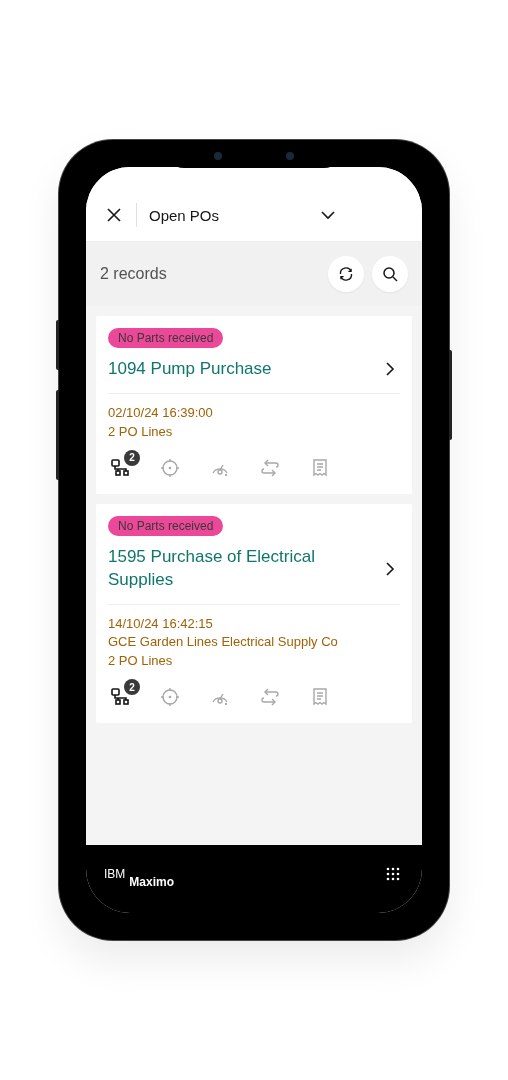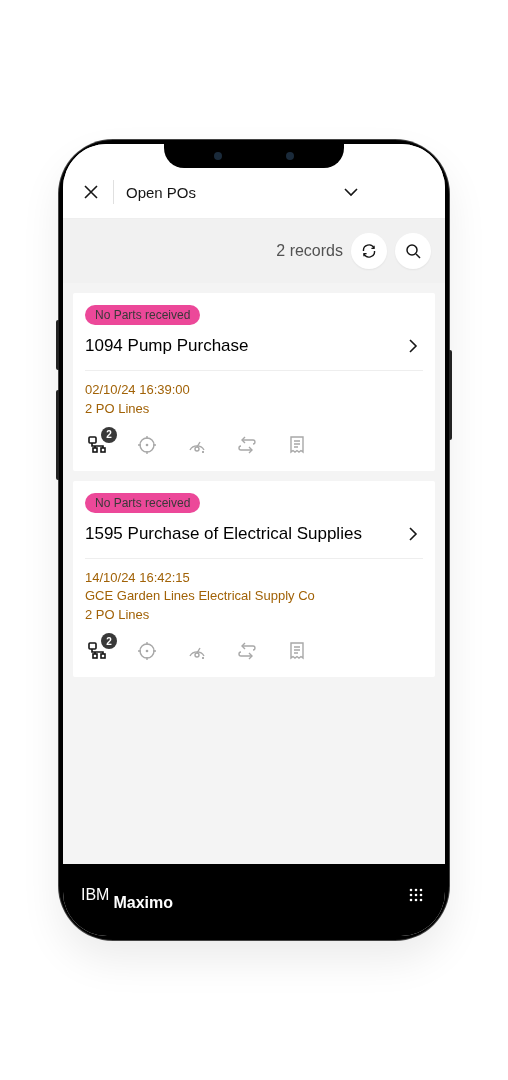--- a/index.html
+++ b/index.html
@@ -12,21 +12,21 @@
       align-items: center;
       justify-content: center;
     }
 
     
     .device {
       width: 390px;
       height: 800px;
       background: #000;
       border-radius: 54px;
-      padding: 4px;
+      padding: 27px;
       position: relative;
       box-shadow: 0 0 0 1px #444, 0 20px 40px rgba(0,0,0,0.08);
     }
     .device::before {
       content: "";
       position: absolute;
       left: -3px; top: 180px;
       width: 3px; height: 50px;
       background: #222; border-radius: 2px 0 0 2px;
     }
@@ -103,21 +103,20 @@
       cursor: pointer;
       margin-right: 68px;
     }
 
     
     .subheader {
       background: #f1f1f1;
       display: flex;
       align-items: center;
       padding: 14px 14px;
-      text-align: right;
     }
     .records-text {
       flex: 1;
       font-size: 16px;
       color: #525252;
     }
     .circle-btn {
       width: 36px; height: 36px;
       background: #fff;
       border-radius: 50%;
@@ -149,21 +148,21 @@
       margin-bottom: 10px;
     }
     .card-title-row {
       display: flex;
       align-items: center;
       gap: 10px;
     }
     .card-title {
       flex: 1;
       font-size: 17px;
-      color: #000000;
+      color: #0f766e;
       line-height: 1.35;
     }
     .chevron-right {
       width: 20px; height: 20px;
       display: flex; align-items: center; justify-content: center;
       cursor: pointer;
       flex-shrink: 0;
     }
     .card hr {
       border: none;
@@ -200,21 +199,21 @@
       padding: 0 3px;
     }
 
     
     .footer {
       background: #000;
       color: #fff;
       display: flex;
       align-items: center;
       padding: 14px 18px 24px 18px;
-      font-size: 16px;
+      font-size: 12px;
     }
     .footer .brand-pre { font-weight: 300; margin-right: 4px; }
     .footer .brand-name { font-weight: 600; margin-top: 16px; }
     .footer .spacer { flex: 1; }
     .apps-btn {
       width: 22px; height: 22px;
       display: flex; align-items: center; justify-content: center;
       cursor: pointer;
     }
 

